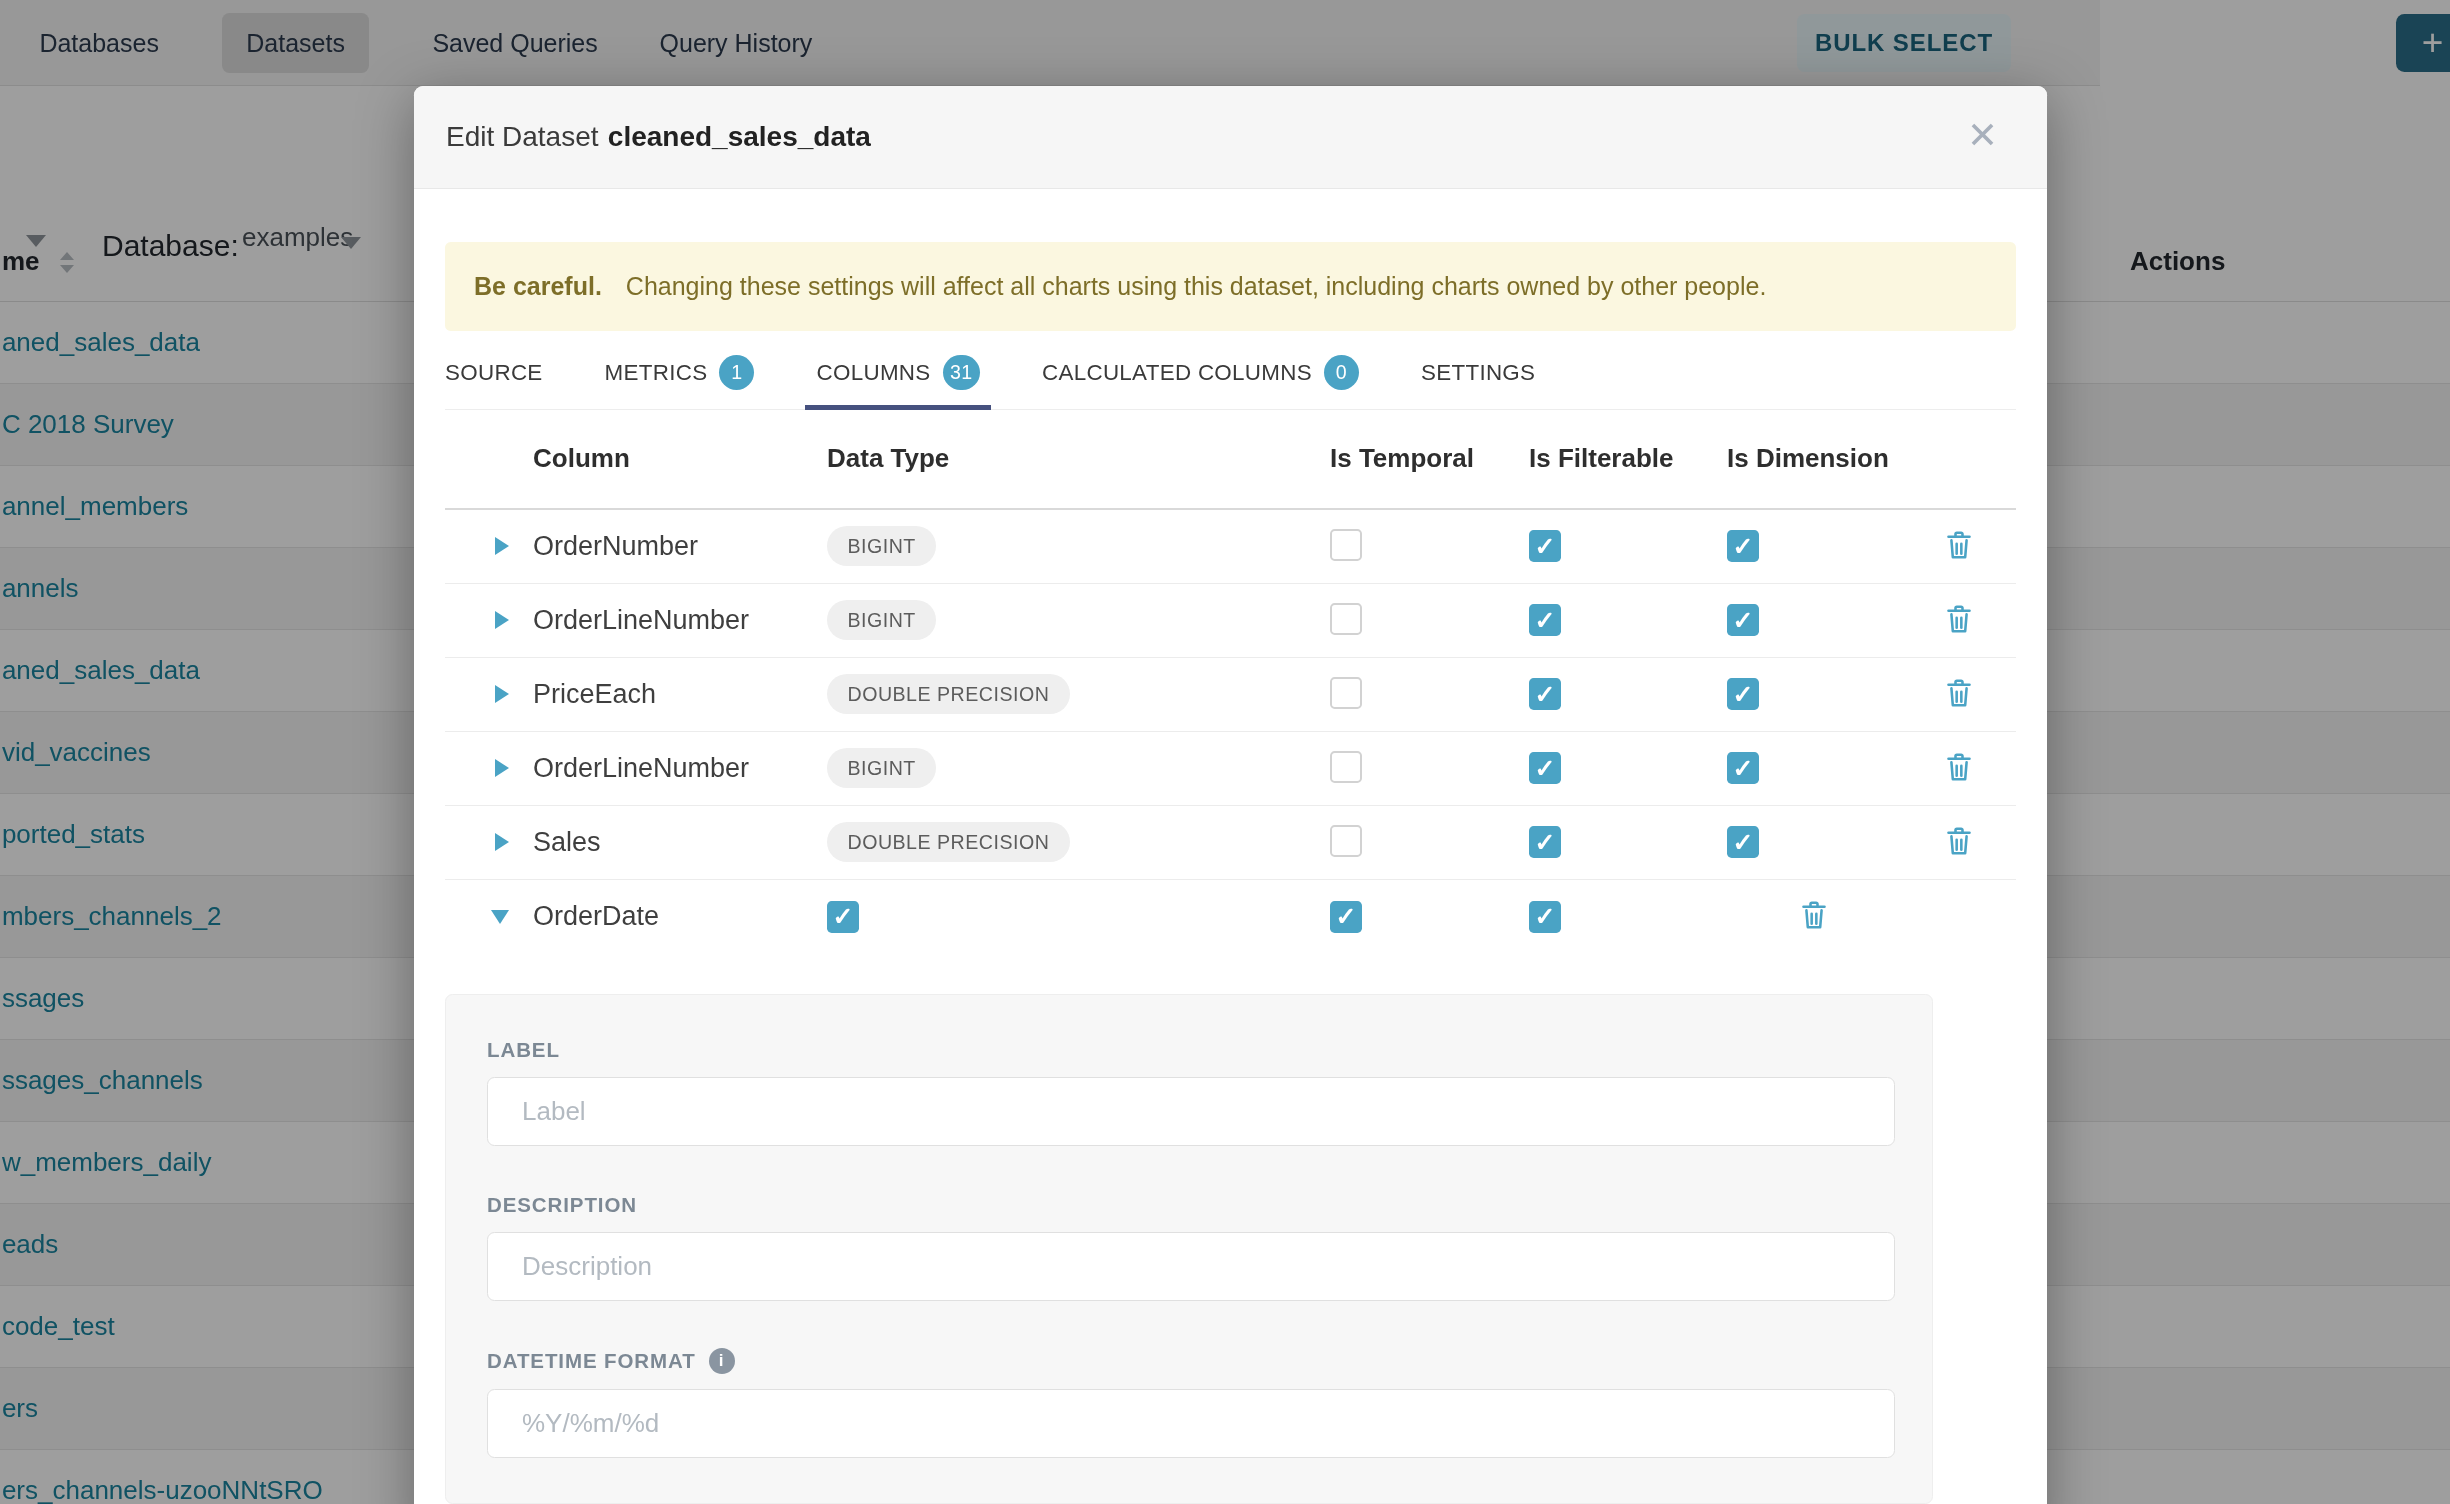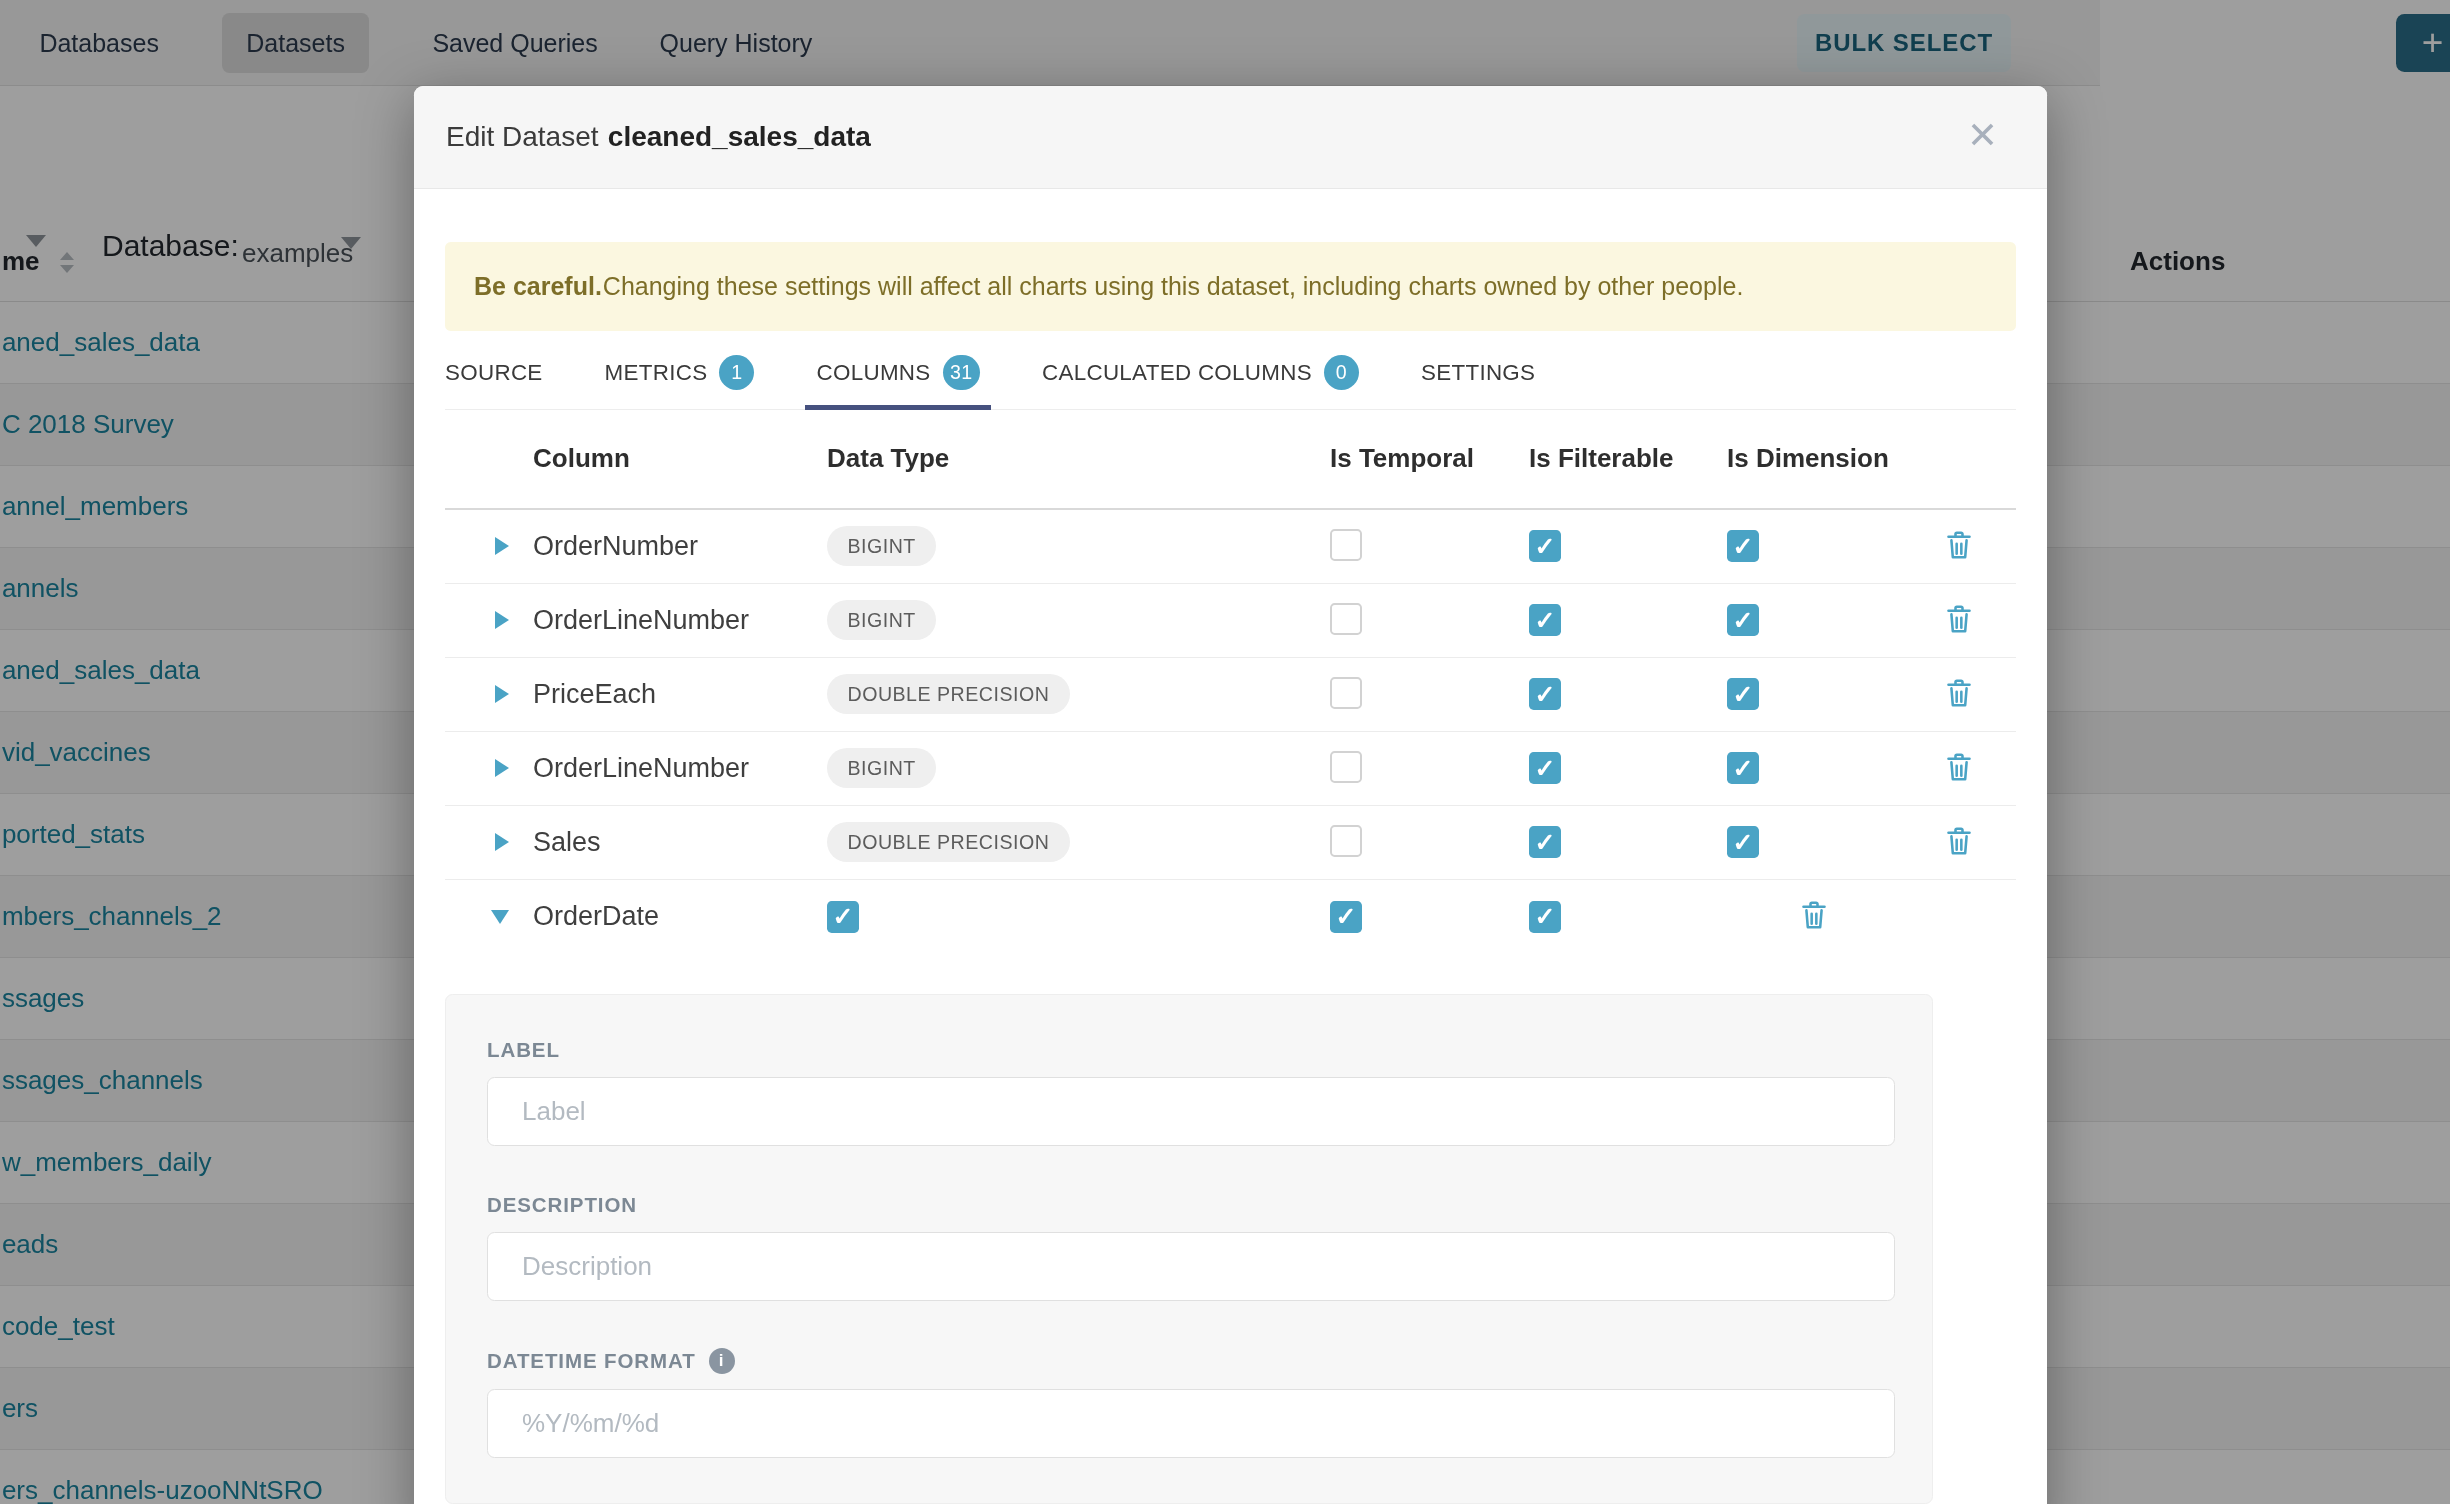--- a/index.html
+++ b/index.html
@@ -11,21 +11,21 @@
   .topnav{position:absolute;left:0;top:0;width:2100px;height:86px;background:#f5f5f5;border-bottom:1.9px solid #e2e2e2;display:flex;align-items:center;}
   .nav-tab{font-size:25px;color:#2c3a4e;padding:0 22.4px;height:60px;line-height:60px;border-radius:7.5px;margin-left:17px;cursor:pointer;white-space:nowrap;}
   .nav-tab.active{background:#dddddd;padding:0 24px;margin-left:41px;margin-right:24px;}
   .bulk-btn{position:absolute;top:14px;right:89px;width:214px;height:58px;border-radius:7.5px;background:#E9F6F9;color:#1A657F;font-size:24px;font-weight:600;letter-spacing:0.9px;display:flex;align-items:center;justify-content:center;border:none;}
   .add-btn{position:absolute;top:14px;left:2396px;width:73px;height:58px;border-radius:8.4px;background:#2A6E8A;color:#ffffff;font-size:37px;font-weight:400;display:flex;align-items:center;justify-content:center;border:none;}
 
   .filter-row{position:absolute;left:0;top:86px;width:2450px;height:138px;}
   .caret-down-gray{display:inline-block;width:0;height:0;border-left:10.3px solid transparent;border-right:10.3px solid transparent;border-top:12px solid #8f959b;}
   .f-caret1{position:absolute;left:26px;top:149px;}
   .f-db-label{position:absolute;left:102px;top:143px;font-size:30px;font-weight:400;color:#23282e;}
-  .f-db-value{position:absolute;left:242px;top:152px;font-size:26px;color:#4a5158;}
+  .f-db-value{position:absolute;left:242px;top:136px;font-size:26px;color:#4a5158;}
   .f-caret2{position:absolute;left:341px;top:151px;}
 
   .bg-table{position:absolute;left:0;top:224px;width:2450px;}
   .bg-thead{position:relative;height:78px;border-bottom:1.9px solid #dfdfdf;}
   .bg-name-h{position:absolute;left:1.9px;top:22.4px;font-size:26px;font-weight:700;color:#23282e;}
   .sort-icon{position:absolute;left:60px;top:28px;display:flex;flex-direction:column;gap:4.7px;}
   .sort-icon i{width:0;height:0;border-left:7.5px solid transparent;border-right:7.5px solid transparent;}
   .sort-icon .up{border-bottom:8.4px solid #b9bec4;}
   .sort-icon .dn{border-top:8.4px solid #b9bec4;}
   .bg-actions-h{position:absolute;left:2130px;top:22.4px;font-size:26px;font-weight:700;color:#23282e;}
@@ -36,21 +36,21 @@
   
   .overlay{position:absolute;inset:0;background:rgba(0,0,0,0.38);z-index:10;}
   .modal{position:absolute;left:414px;top:86px;width:1633px;height:1454px;background:#ffffff;border-radius:9.3px 9.3px 0 0;box-shadow:0 13px 56px rgba(0,0,0,0.35);z-index:20;}
   .m-header{position:relative;height:103px;background:#f6f6f6;border-bottom:1.9px solid #e8e8e8;border-radius:9.3px 9.3px 0 0;display:flex;align-items:center;padding:0 32px;}
   .m-title{font-size:28px;color:#3b3b3b;}
   .m-title b{font-weight:700;color:#222;margin-left:9.3px;}
   .m-close{position:absolute;right:43px;top:30px;font-size:37px;color:#a8b0bc;line-height:1;cursor:pointer;background:none;border:none;}
   .m-body{padding:0 31px;}
 
   .warning{margin-top:53px;min-height:89px;background:#FBF7E0;border-radius:5.6px;display:flex;align-items:center;padding:0 29px;font-size:25px;color:#7D6E28;}
-  .warning b{font-weight:700;margin-right:1px;}
+  .warning b{font-weight:700;margin-right:24px;}
 
   .mtabs{margin-top:24px;border-bottom:1.9px solid #ededed;display:flex;align-items:center;}
   .mtab{position:relative;display:inline-flex;align-items:center;gap:12px;font-size:22.4px;letter-spacing:0.3px;color:#3a3a3a;padding-bottom:18.6px;margin-right:62px;cursor:pointer;white-space:nowrap;}
   .mtab .badge{min-width:35px;height:35px;padding:0 7.5px;border-radius:18.6px;background:#4AA3C5;color:#ffffff;font-size:19.6px;display:inline-flex;align-items:center;justify-content:center;}
   .mtab.active::after{content:"";position:absolute;left:-11.2px;right:-11.2px;bottom:-1.9px;height:5.6px;background:#46517F;}
 
   .cols-grid{display:grid;grid-template-columns:88px 294px 503px 199px 198px 173px 117px;align-items:center;}
   .cols-head{margin-top:0;height:100px;border-bottom:2.8px solid #d9d9d9;}
   .cols-head span{font-size:26px;font-weight:600;color:#2e2e2e;}
   .col-row{height:74px;border-bottom:0.9px solid #ececec;}

